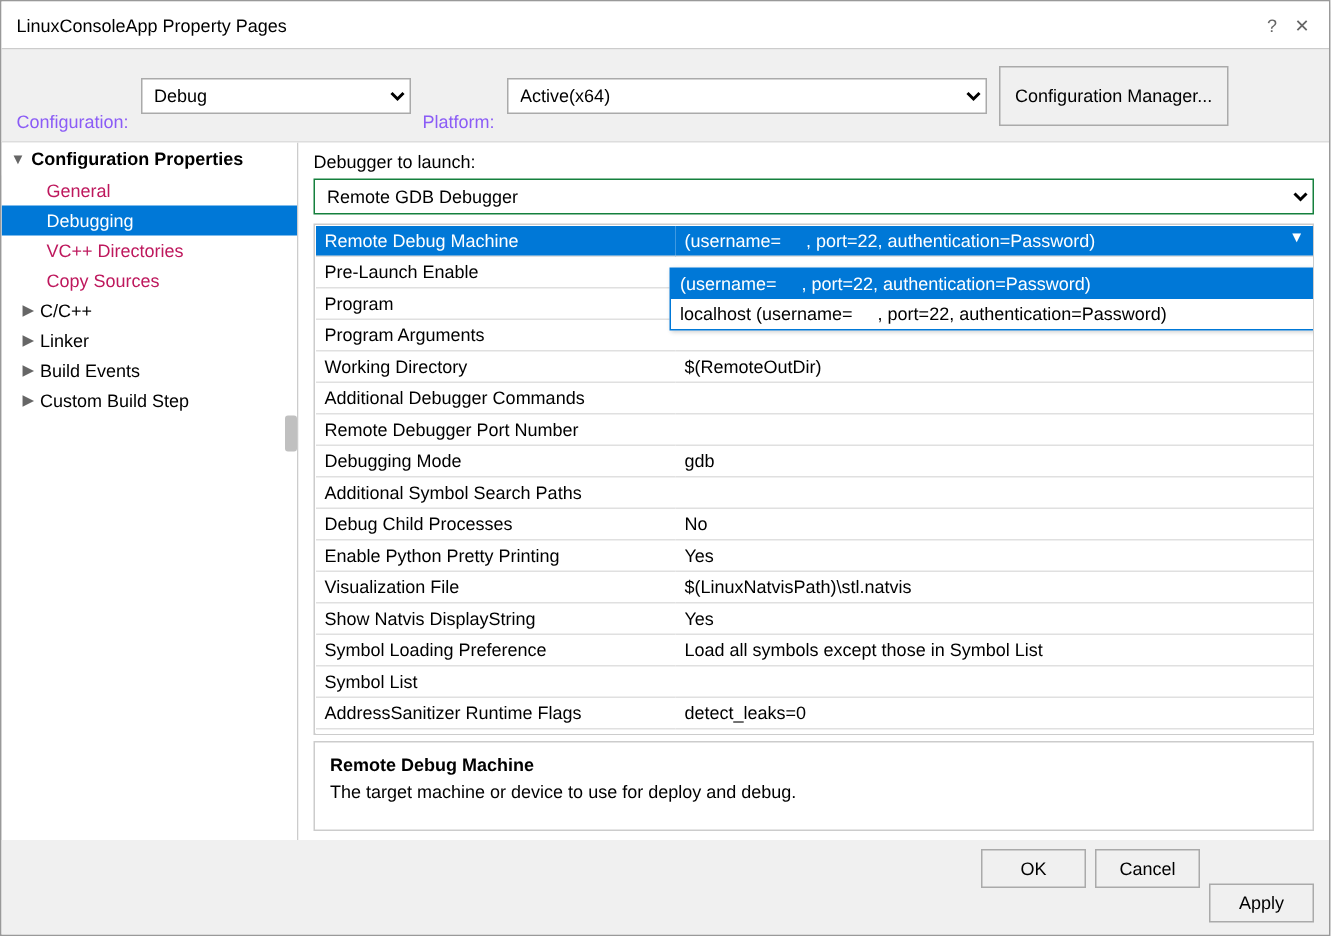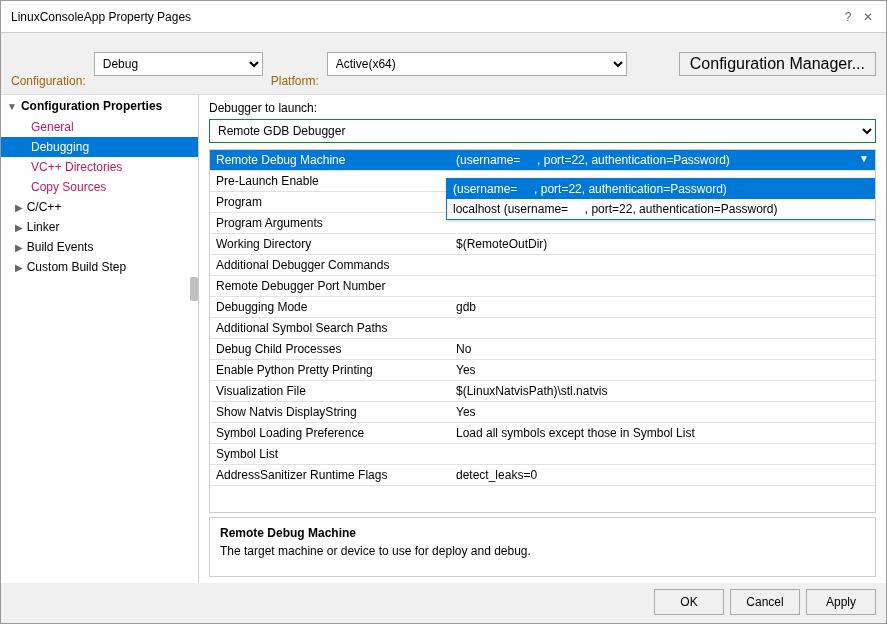--- a/index.html
+++ b/index.html
@@ -55,46 +55,45 @@
     .config-row {
       display: flex;
       align-items: center;
       padding: 6px 10px;
       gap: 8px;
       background: #f0f0f0;
       border-bottom: 1px solid #ddd;
     }
     .config-label {
       font-size: 12px;
-      color: #a16207;
+      color: #8b5cf6;
       margin-top: 35px;
     }
     .config-select {
       height: 24px;
       border: 1px solid #aaa;
       background: #fff;
       font-size: 12px;
       padding: 0 4px;
       cursor: pointer;
     }
     .config-select-wide {
       width: 180px;
     }
     .config-select-platform {
       width: 320px;
     }
     .config-manager-btn {
-      height: 24px;
+      height: 40px;
       padding: 0 10px;
       border: 1px solid #aaa;
       background: #f0f0f0;
-      font-size: 16px;
+      font-size: 12px;
       cursor: pointer;
       white-space: nowrap;
-      margin-left: 44px;
     }
     .main-content {
       display: flex;
       flex: 1;
       overflow: hidden;
     }
     .sidebar {
       width: 198px;
       background: #fff;
       border-right: 1px solid #ccc;
@@ -239,20 +238,21 @@
       height: 26px;
       min-width: 70px;
       padding: 0 14px;
       border: 1px solid #aaa;
       background: #f0f0f0;
       font-size: 12px;
       cursor: pointer;
     }
     .btn.apply {
       font-weight: normal;
+      margin-top: 23px;
     }
   </style>
 </head>
 <body>
 
 <div class="dialog">
 
   <div class="title-bar">
     <span class="title-bar-text">LinuxConsoleApp Property Pages</span>
     <div class="title-bar-buttons">

